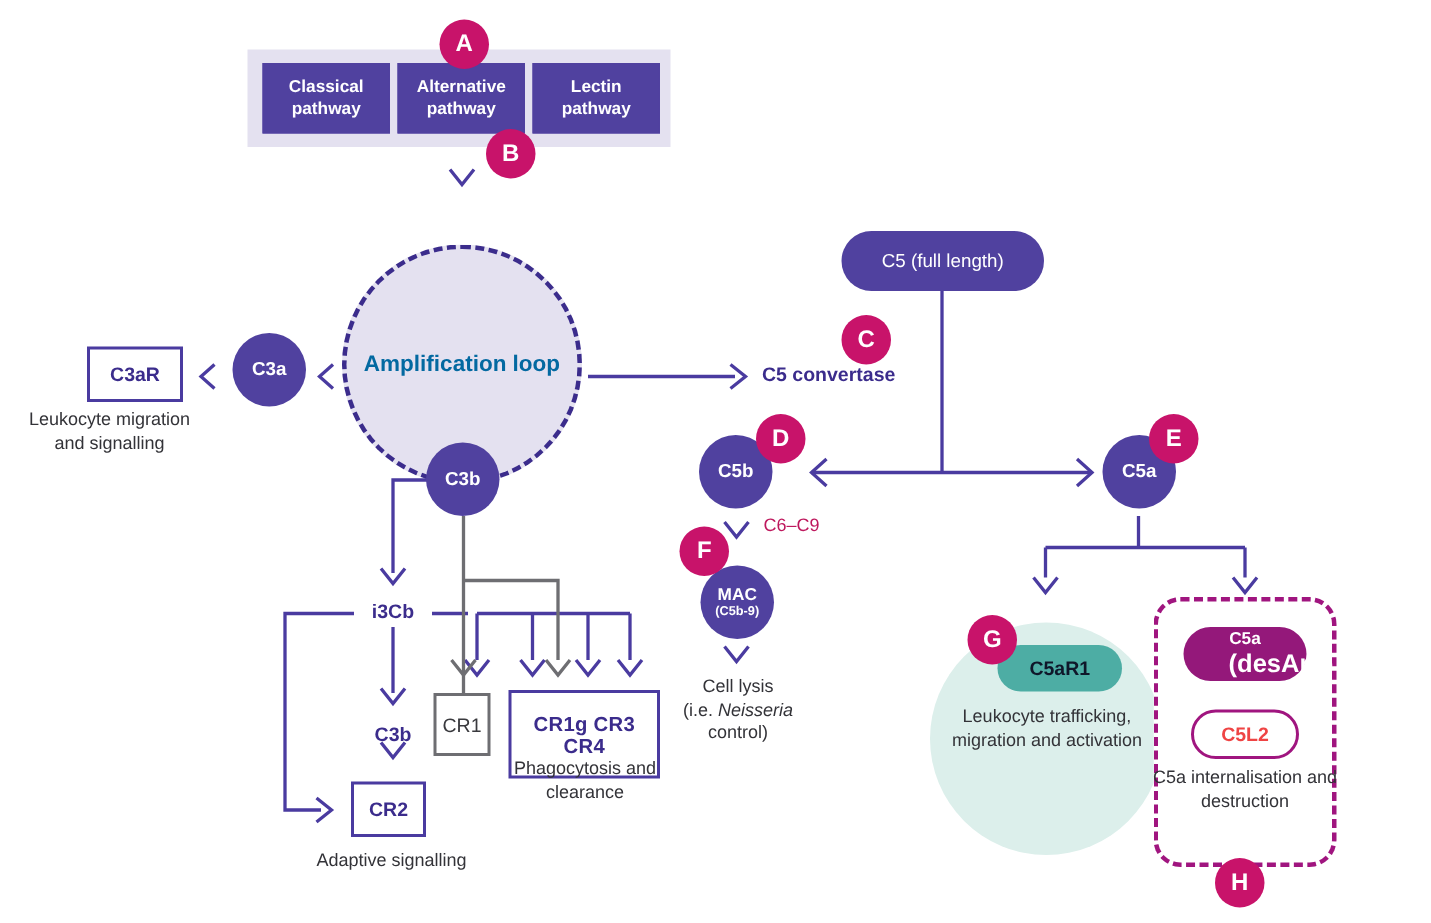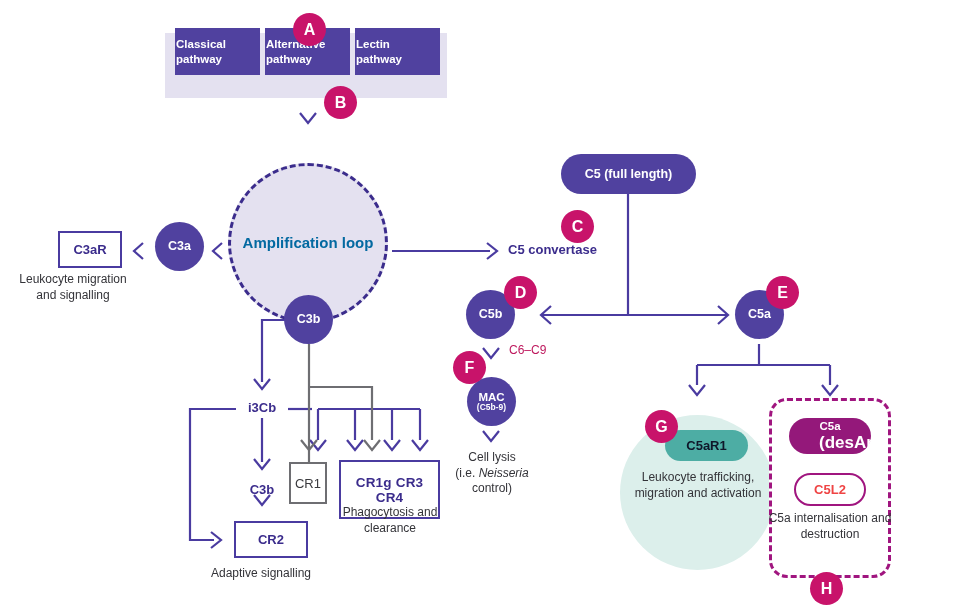--- a/index.html
+++ b/index.html
@@ -13,23 +13,23 @@
 
   .abs{position:absolute;box-sizing:border-box;}
 
   
   .band{
     background:#E4E1F0;
     left:165px;top:33px;width:282px;height:65px;
   }
   .pwbox{
     background:#50419F;color:#ffffff;border:1px solid #50419F;
-    display:flex;align-items:center;justify-content:center;text-align:left;
+    display:flex;align-items:center;justify-content:center;text-align:center;
     font-weight:bold;font-size:11.5px;line-height:1.25;
-    width:85px;height:47px;top:28px;
+    width:85px;height:47px;top:42px;
   }
   .pw1{left:175px;} .pw2{left:265px;} .pw3{left:355px;}
 
   
   .circ{
     border-radius:50%;background:#50419F;color:#fff;
     display:flex;align-items:center;justify-content:center;text-align:center;
     font-weight:bold;line-height:1.05;
   }
   .c3   {left:284px;top:143px;width:49px;height:49px;font-size:12.5px;}
@@ -44,21 +44,21 @@
   .amploop{
     left:228px;top:163px;width:160px;height:160px;border-radius:50%;
     background:#E4E1F0;border:3px dashed #3B2C8C;
     display:flex;align-items:center;justify-content:center;text-align:center;
     font-weight:bold;font-size:15px;color:#0369a1;line-height:1.25;
   }
 
   
   .c5full{
     left:561px;top:154px;width:135px;height:40px;border-radius:20px;
-    background:#50419F;color:#fff;font-weight:bold;font-size:12.5px;
+    background:#50419F;color:#fff;font-weight:normal;font-size:12.5px;
     display:flex;align-items:center;justify-content:center;
   }
 
   
   .badge{
     border-radius:50%;background:#C8136A;color:#fff;
     display:flex;align-items:center;justify-content:center;
     font-weight:bold;font-size:16px;
     width:33px;height:33px;z-index:30;
   }
@@ -71,21 +71,21 @@
   .bG{left:645px;top:410px;}
   .bH{left:810px;top:572px;}
 
   
   .obox{
     border:2px solid #4A3BA0;background:#fff;color:#3B2C8C;
     display:flex;align-items:center;justify-content:center;
     font-weight:bold;font-size:13px;text-align:center;
   }
   .c3ar{left:58px;top:231px;width:64px;height:37px;}
-  .cr2 {left:234px;top:521px;width:74px;height:37px;}
+  .cr2 {left:234px;top:521px;width:50px;height:37px;}
   .cr1 {left:289px;top:462px;width:38px;height:42px;border-color:#6E6E72;color:#3A3A3E;font-weight:normal;font-size:13px;}
   .crg {left:339px;top:460px;width:101px;height:59px;font-size:13.5px;letter-spacing:.2px;}
 
   
   .lbl{color:#3B2C8C;font-weight:bold;font-size:13px;text-align:center;}
   .lblc{color:#333338;font-weight:normal;font-size:12px;text-align:center;line-height:1.3;}
   .l-c5conv{left:508px;top:242px;width:120px;text-align:left;}
   .l-i3cb  {left:236px;top:400px;width:52px;}
   .l-c3b2  {left:236px;top:482px;width:52px;}
   .l-c69   {left:509px;top:343px;width:60px;text-align:left;color:#be185d;font-weight:normal;font-size:12px;}

